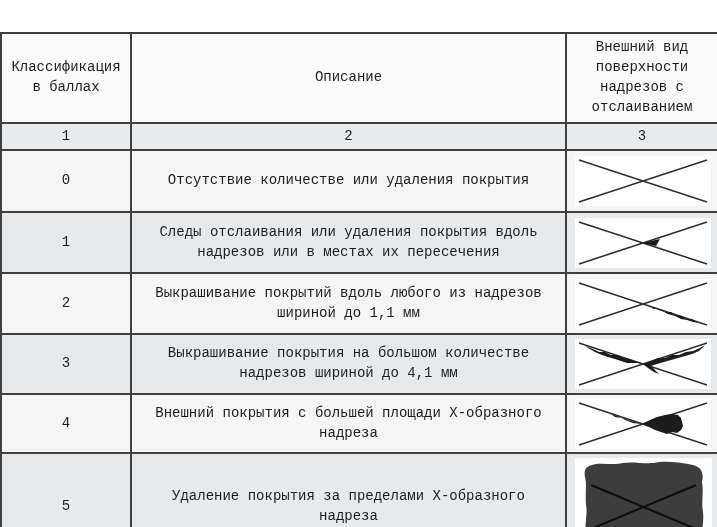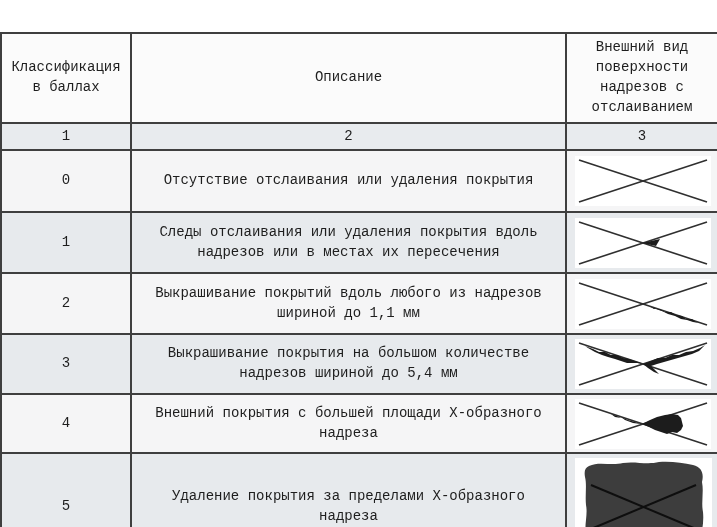--- a/index.html
+++ b/index.html
@@ -59,21 +59,21 @@
 
   <tr class="nums">
     <td>1</td>
     <td>2</td>
     <td>3</td>
   </tr>
 
   <tr class="r0 light">
     <td>0</td>
     <td>
-            <span class="desc">Отсутствие отслаивания или удаления покрытия</span>
+            <span class="desc">Отсутствие количестве или удаления покрытия</span>
           </td>
     <td class="img-cell">
       <svg class="xcut" width="136" height="50" viewBox="0 0 136 50">
         <line x1="4" y1="4" x2="132" y2="46" stroke="#2f2f2f" stroke-width="1.6"></line>
         <line x1="132" y1="4" x2="4" y2="46" stroke="#2f2f2f" stroke-width="1.6"></line>
       </svg>
     </td>
   </tr>
 
   <tr class="r1 shade">
@@ -100,21 +100,21 @@
         <line x1="4" y1="4" x2="132" y2="46" stroke="#2f2f2f" stroke-width="1.6"></line>
         <line x1="132" y1="4" x2="4" y2="46" stroke="#2f2f2f" stroke-width="1.6"></line>
         <path d="M66,24 L74,27 L79,30 L85,30 L90,33 L96,33 L101,36 L107,37 L111,40 L117,40 L121,43 L124,44 L118,43 L112,41 L106,40 L100,37 L93,35 L87,32 L79,29 L71,26 Z" fill="#1c1c1c"></path>
       </svg>
     </td>
   </tr>
 
   <tr class="r3 shade">
     <td>3</td>
     <td>
-            <span class="desc">Выкрашивание покрытия на большом количестве надрезов шириной до 5,4 мм</span>
+            <span class="desc">Выкрашивание покрытия на большом количестве надрезов шириной до 4,1 мм</span>
           </td>
     <td class="img-cell">
       <svg class="xcut" width="136" height="50" viewBox="0 0 136 50">
         <line x1="4" y1="4" x2="132" y2="46" stroke="#2f2f2f" stroke-width="1.6"></line>
         <line x1="132" y1="4" x2="4" y2="46" stroke="#2f2f2f" stroke-width="1.6"></line>
         <path d="M10,7 L18,10 L24,13 L30,13 L36,16 L42,16 L48,19 L54,20 L60,22 L66,24 L58,24 L52,24 L46,22 L40,20 L33,18 L27,16 L20,13 L13,9 Z" fill="#1c1c1c"></path>
         <path d="M68,25 L76,22 L83,19 L90,19 L97,16 L104,16 L111,13 L118,12 L125,9 L130,6 L124,12 L117,15 L110,17 L103,19 L96,21 L89,23 L82,25 L76,27 L80,31 L84,35 L79,33 L73,29 Z" fill="#1c1c1c"></path>
       </svg>
     </td>
   </tr>

